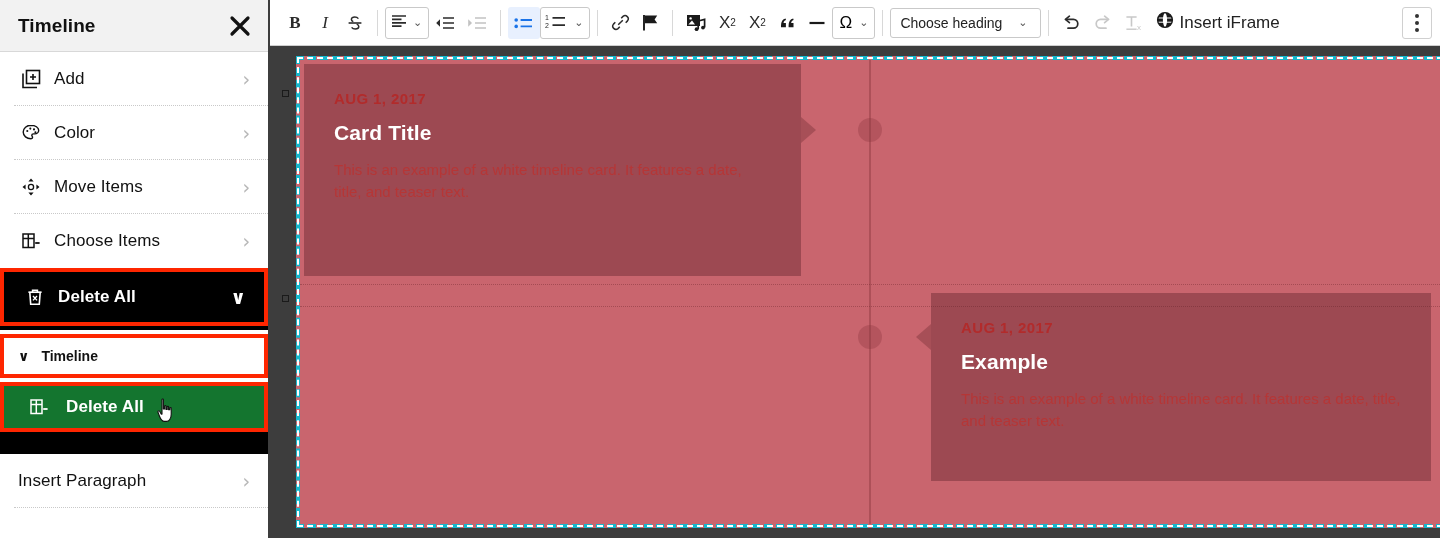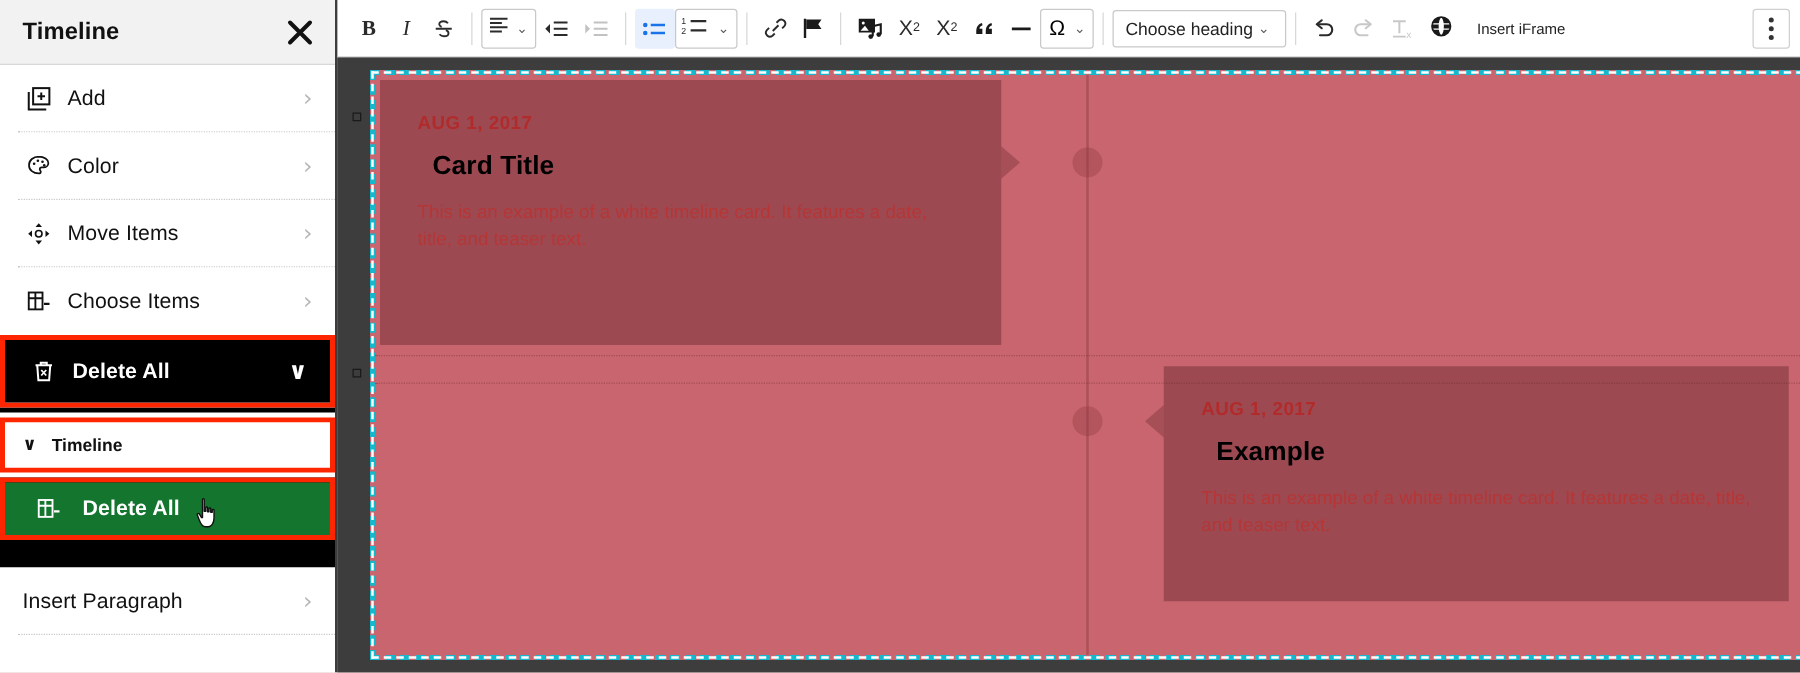--- a/index.html
+++ b/index.html
@@ -150,26 +150,26 @@
     height: 32px; padding: 0 3px; cursor:pointer;
   }
   .tb-sep { width:1px; height:26px; background:#d8d8d8; margin: 0 7px; flex:0 0 1px; }
   .tb-caret {
     font-size: 11px; color:#555; margin: 0 3px 0 4px;
     font-family:"DejaVu Sans", sans-serif;
   }
   .heading-select {
     height: 30px; border:1px solid #c9c9c9; border-radius:3px;
     display:flex; align-items:center; padding: 0 9px;
-    font-size: 14px; color:#222; cursor:pointer; gap:0;
+    font-size: 14px; color:#222; cursor:pointer; gap:12px;
     background:#fff;
   }
   .iframe-btn {
-    display:flex; align-items:center; gap:20px; cursor:pointer;
-    font-size:12px; color:#222; padding: 0 6px; height:32px;
+    display:flex; align-items:center; gap:6px; cursor:pointer;
+    font-size:17px; color:#222; padding: 0 6px; height:32px;
   }
   .kebab {
     width: 30px; height: 32px; border:1px solid #d0d0d0; border-radius:3px;
     display:flex; flex-direction:column; align-items:center; justify-content:center;
     gap: 3px; cursor:pointer; margin-left: auto;
   }
   .kebab i { width:4px; height:4px; background:#333; border-radius:50%; display:block; }
   .bold-g { font-weight:bold; font-size:17px; font-family:"Liberation Serif", serif;}
   .ital-g { font-style:italic; font-size:17px; font-family:"Liberation Serif", serif;}
 
@@ -201,22 +201,22 @@
   .tl-card {
     position:absolute;
     background: rgba(88,30,36,.38);
     padding: 26px 28px 26px 30px;
   }
   .tl-card .date {
     font-size: 15px; font-weight: bold; color:#b22b2b;
     letter-spacing: .4px; margin-bottom: 14px;
   }
   .tl-card .ttl {
-    font-size: 21px; font-weight: bold; color:#000000;
-    margin-bottom: 14px; letter-spacing:.1px;margin-left:12px;
+    font-size: 21px; font-weight: bold; color:#ffffff;
+    margin-bottom: 14px; letter-spacing:.1px;
   }
   .tl-card .teaser {
     font-size: 15px; color:#b63636; line-height: 1.45; max-width: 455px;
   }
   .beak {
     position:absolute; width:0; height:0;
   }
   .beak.right {
     border-top: 13px solid transparent;
     border-bottom: 13px solid transparent;

